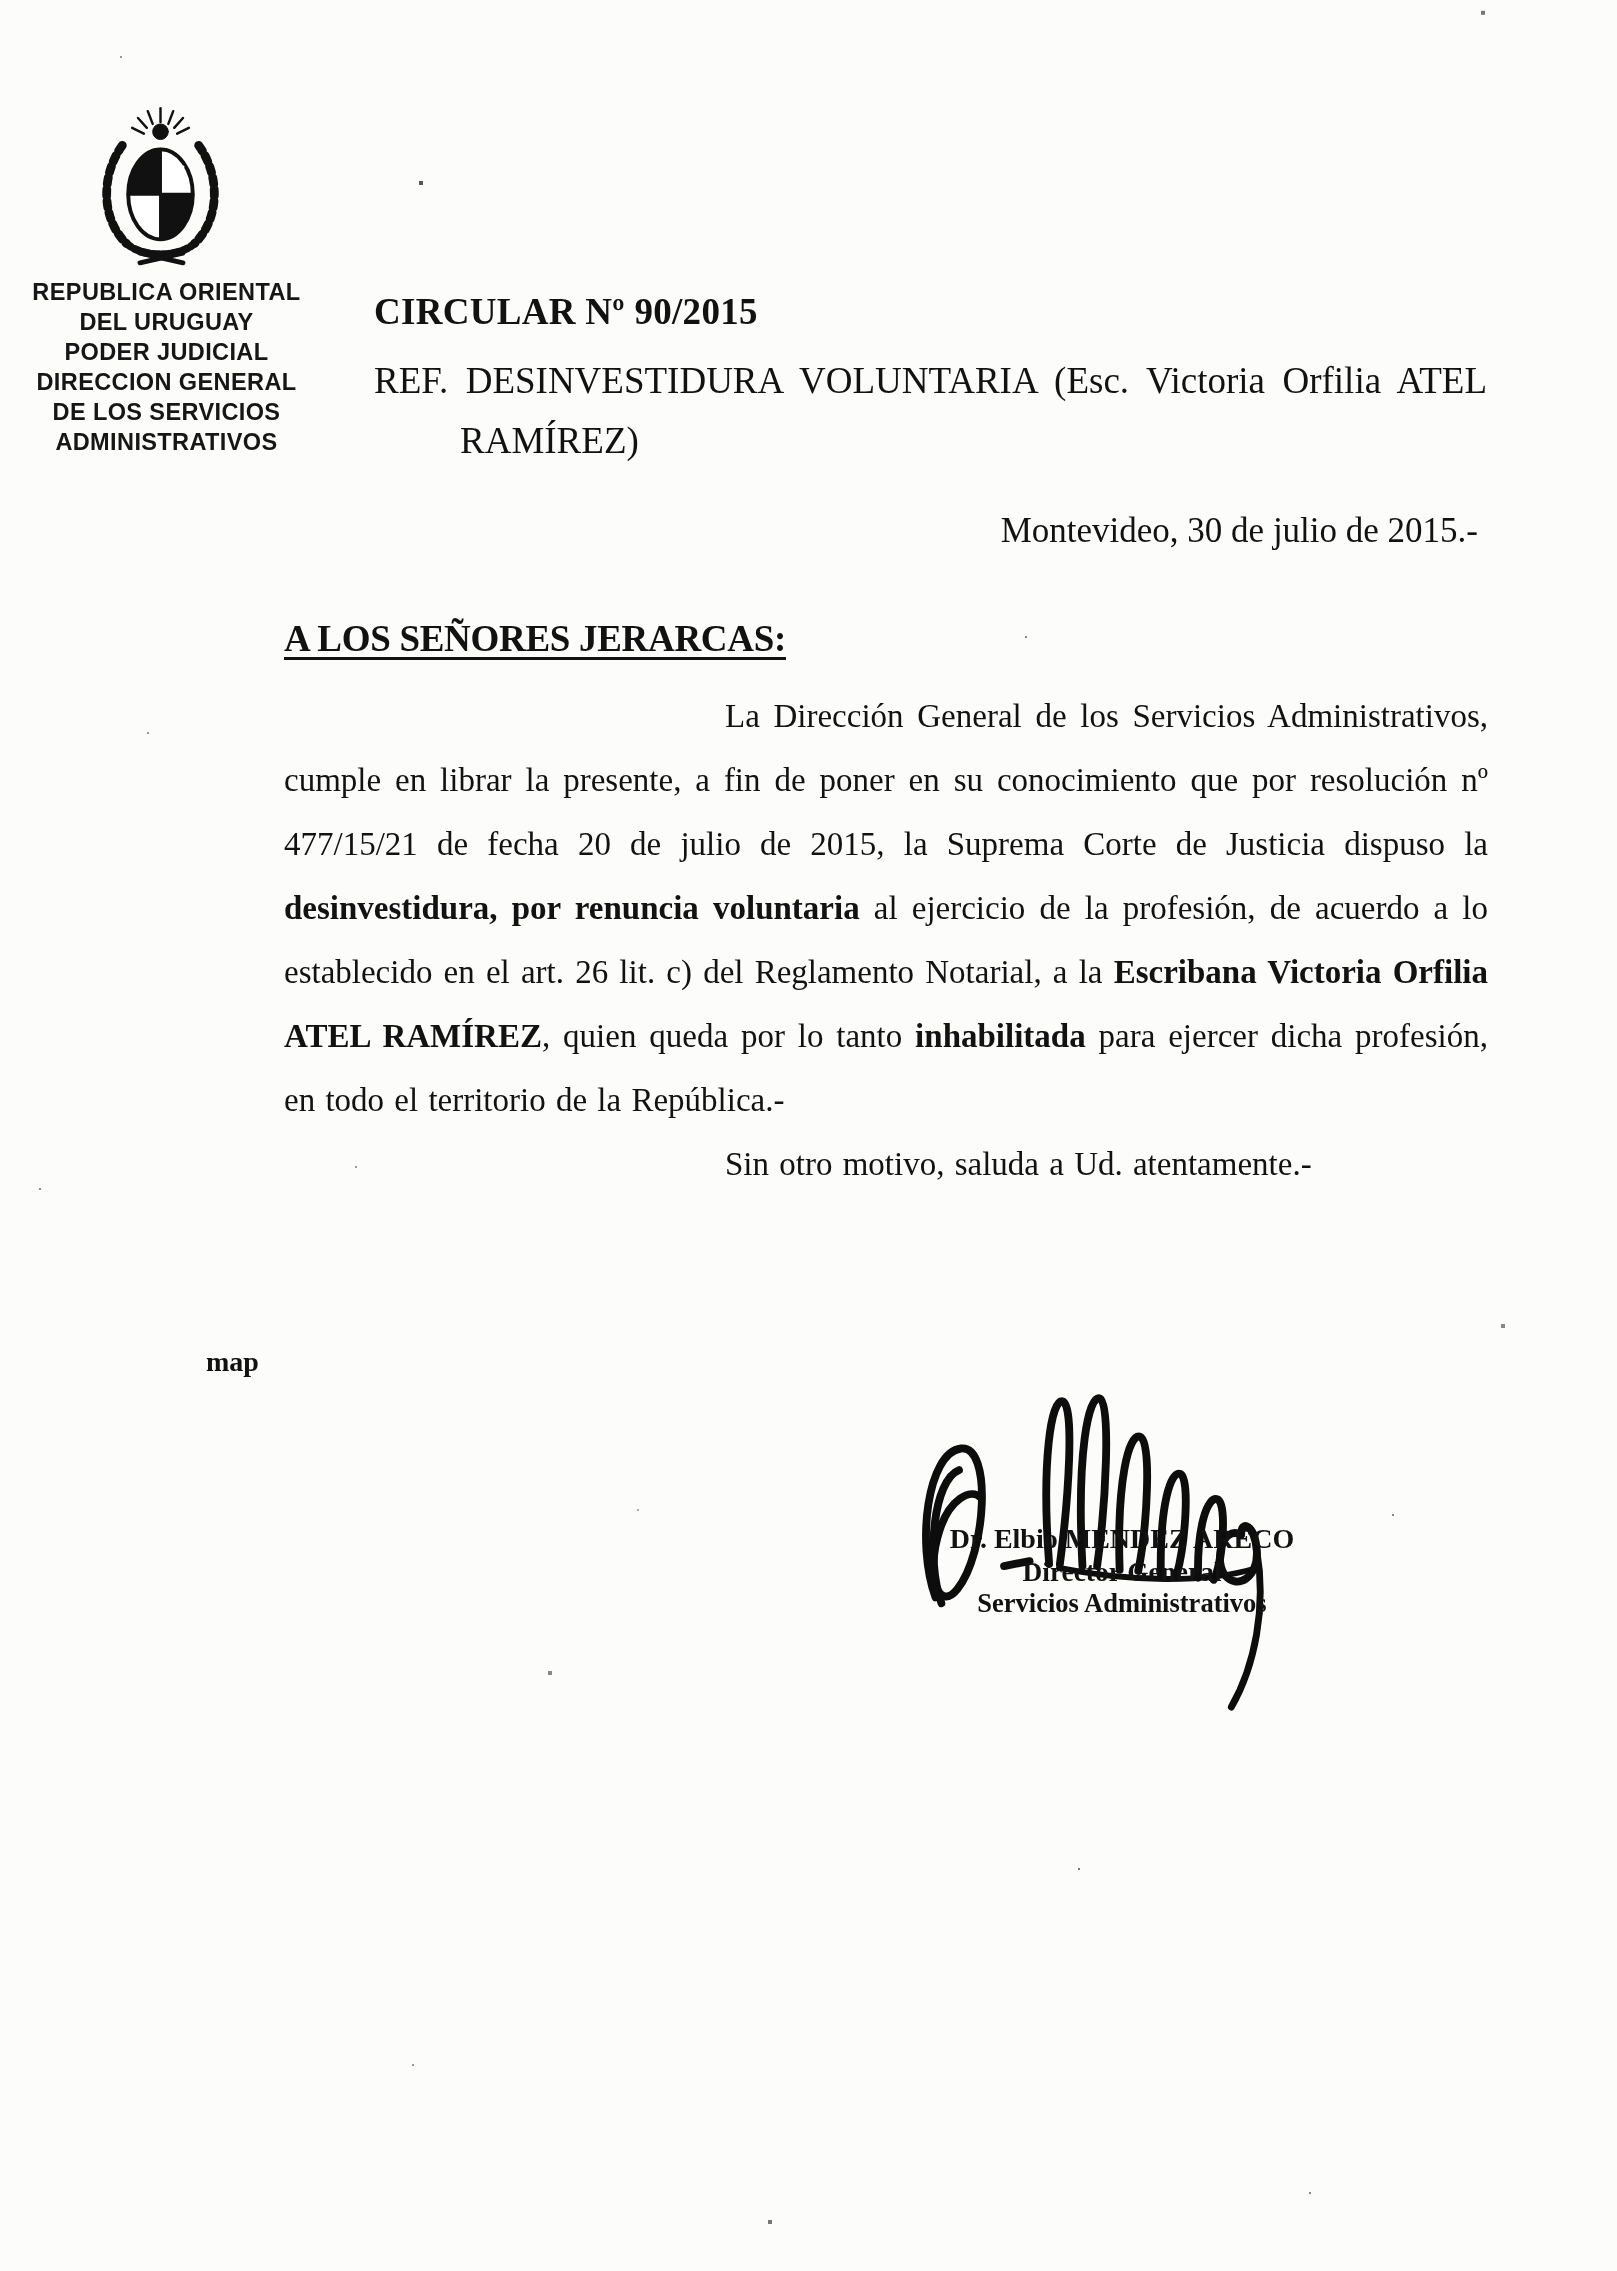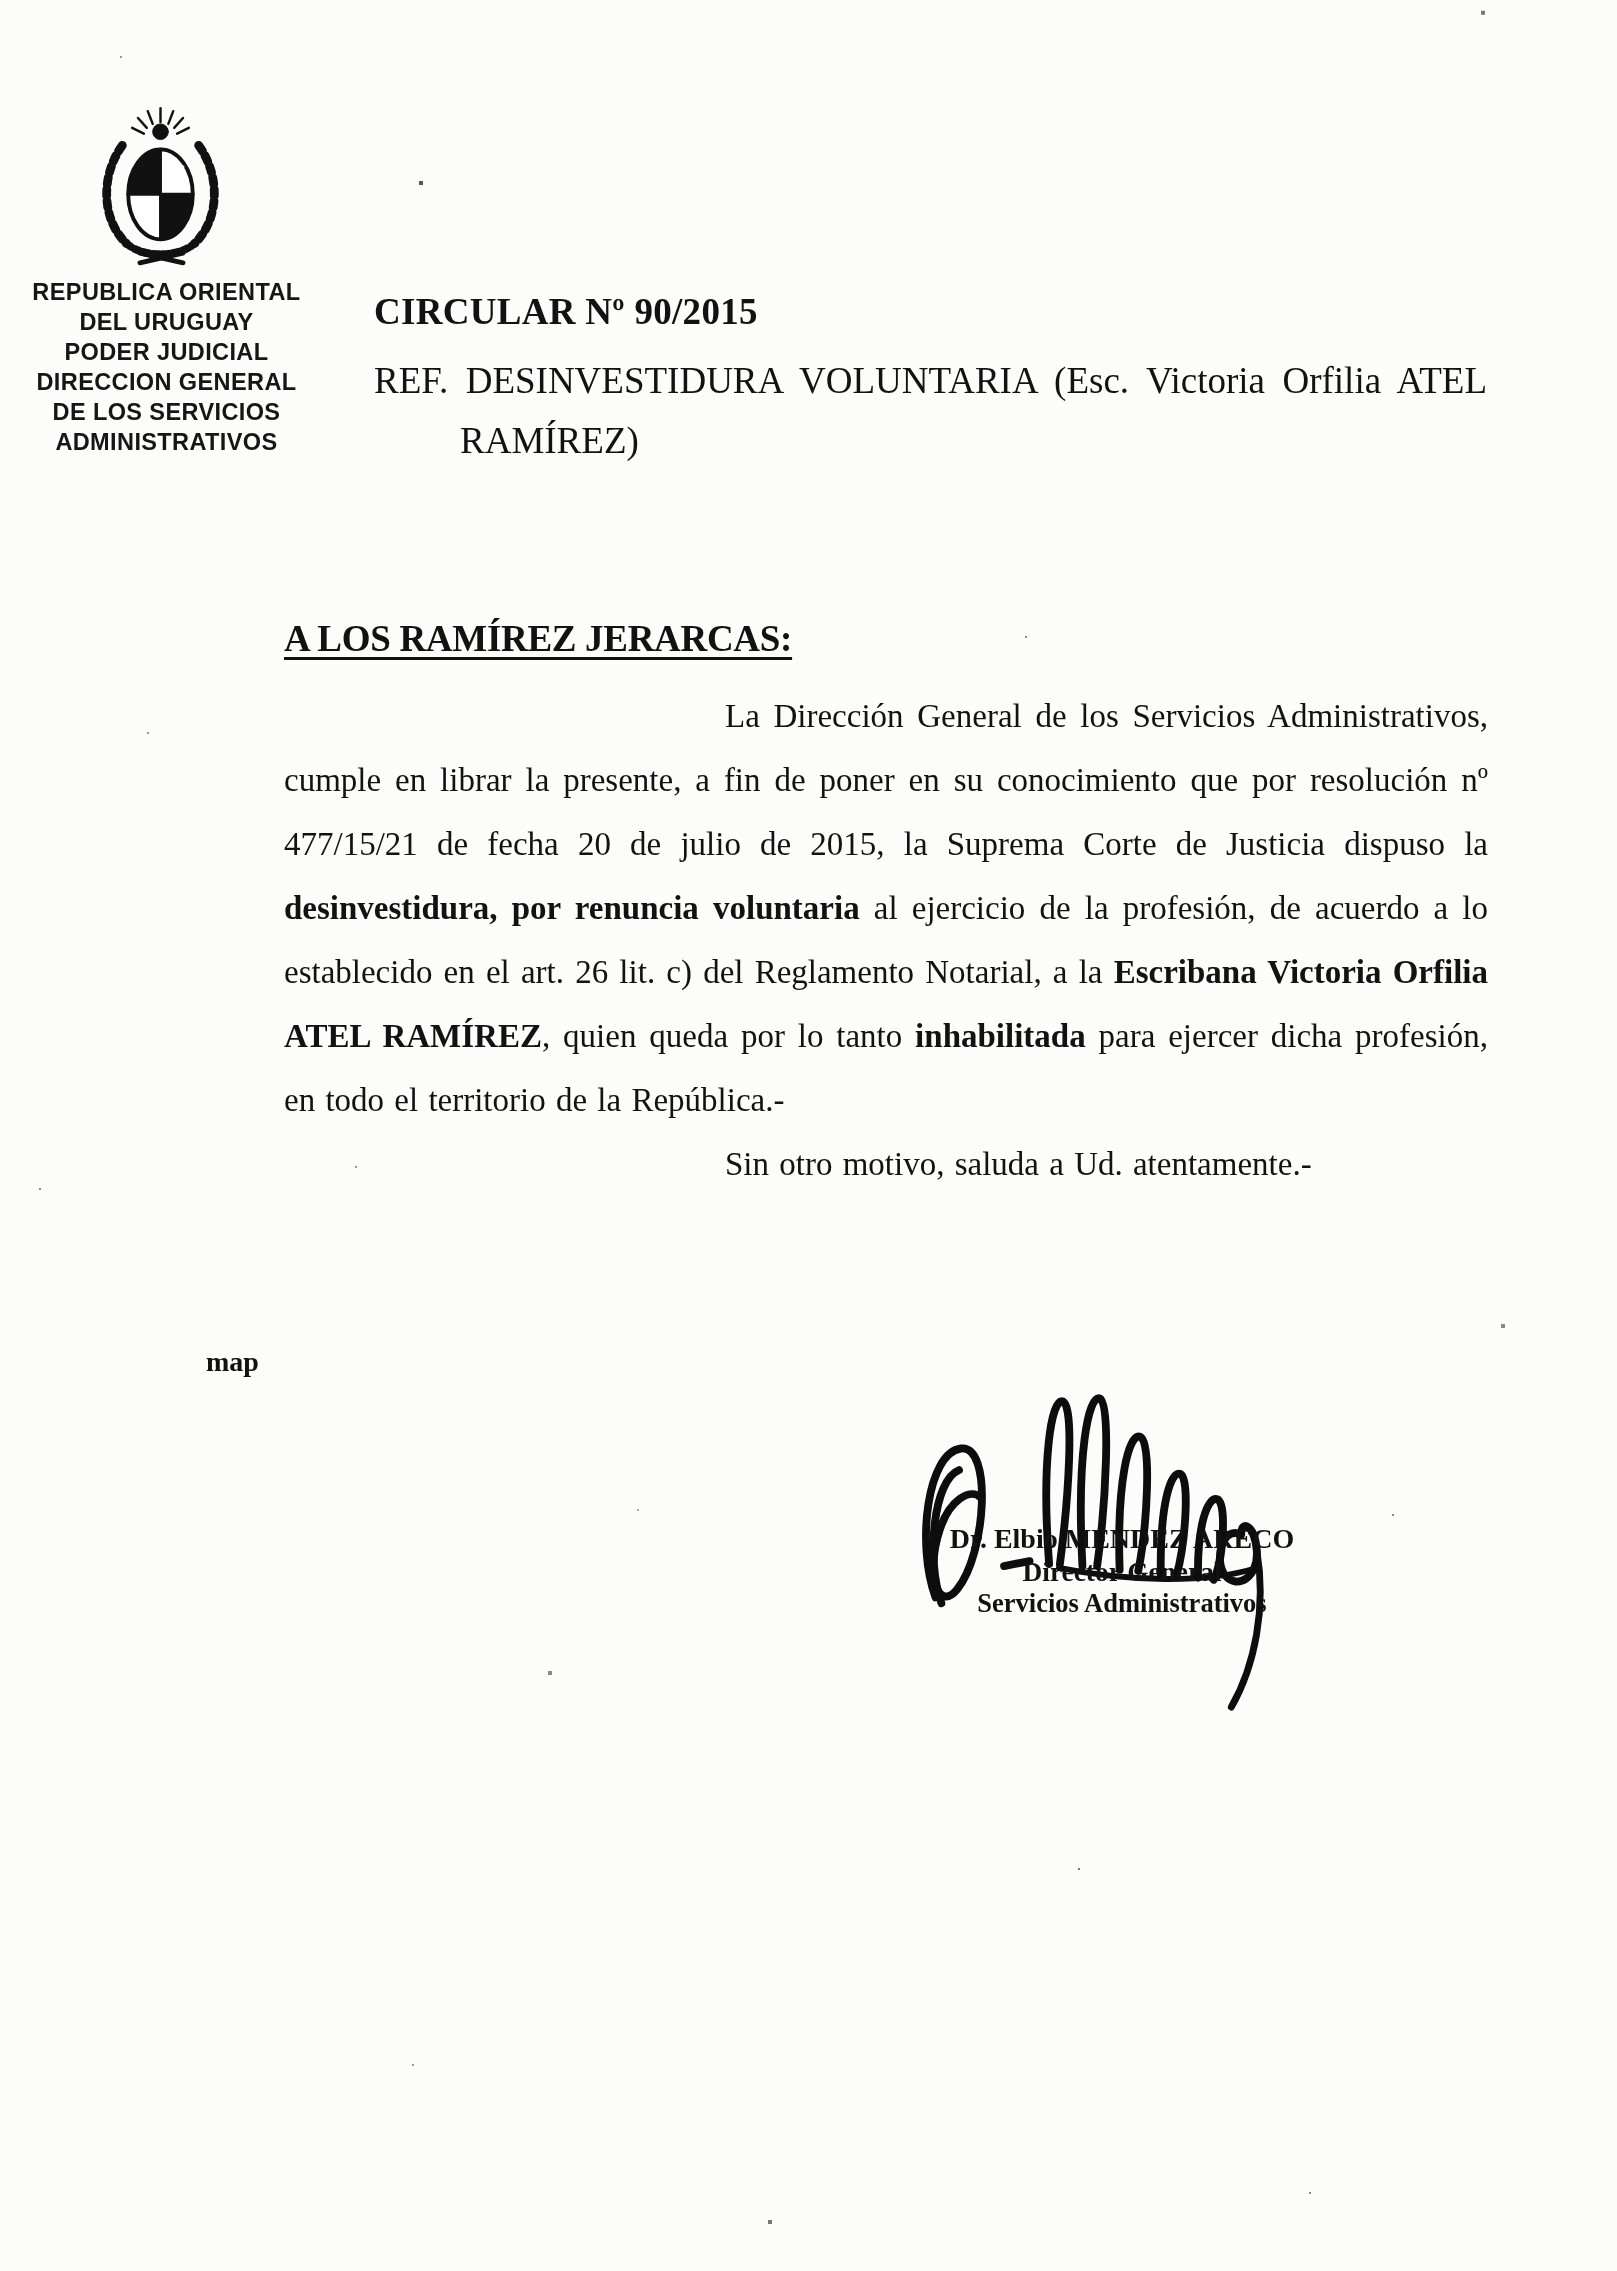--- a/index.html
+++ b/index.html
@@ -104,22 +104,23 @@
       <div class="lh-line">DE LOS SERVICIOS</div>
       <div class="lh-line">ADMINISTRATIVOS</div>
     </div>
 
   <div class="circular-no">CIRCULAR Nº 90/2015</div>
   <div class="ref-block">
     <div class="ref-line1">REF. DESINVESTIDURA VOLUNTARIA (Esc. Victoria Orfilia ATEL</div>
     <div class="ref-line2">RAMÍREZ)</div>
   </div>
 
+  <div class="dateline">Montevideo, 30 de julio de 2015.-</div>
 
-  <div class="salutation">A LOS RAMÍREZ JERARCAS:</div>
+  <div class="salutation">A LOS SEÑORES JERARCAS:</div>
 
   <div class="letter-body">
       <p class="para"><span>La Dirección General de los Servicios Administrativos, cumple en librar la presente, a fin de poner en su conocimiento que por resolución nº 477/15/21 de fecha 20 de julio de 2015, la Suprema Corte de Justicia dispuso la </span><b>desinvestidura, por renuncia voluntaria</b><span> al ejercicio de la profesión, de acuerdo a lo establecido en el art. 26 lit. c) del Reglamento Notarial, a la </span><b>Escribana Victoria Orfilia ATEL RAMÍREZ</b><span>, quien queda por lo tanto </span><b>inhabilitada</b><span> para ejercer dicha profesión, en todo el territorio de la República.-</span></p>
       <p class="para"><span>Sin otro motivo, saluda a Ud. atentamente.-</span></p>
     </div>
 
   <div class="initials">map</div>
 
   <svg class="signature-svg" viewBox="0 0 390 350" aria-hidden="true">
     <g stroke="#0d0d0d" fill="none" stroke-width="8" stroke-linecap="round">

